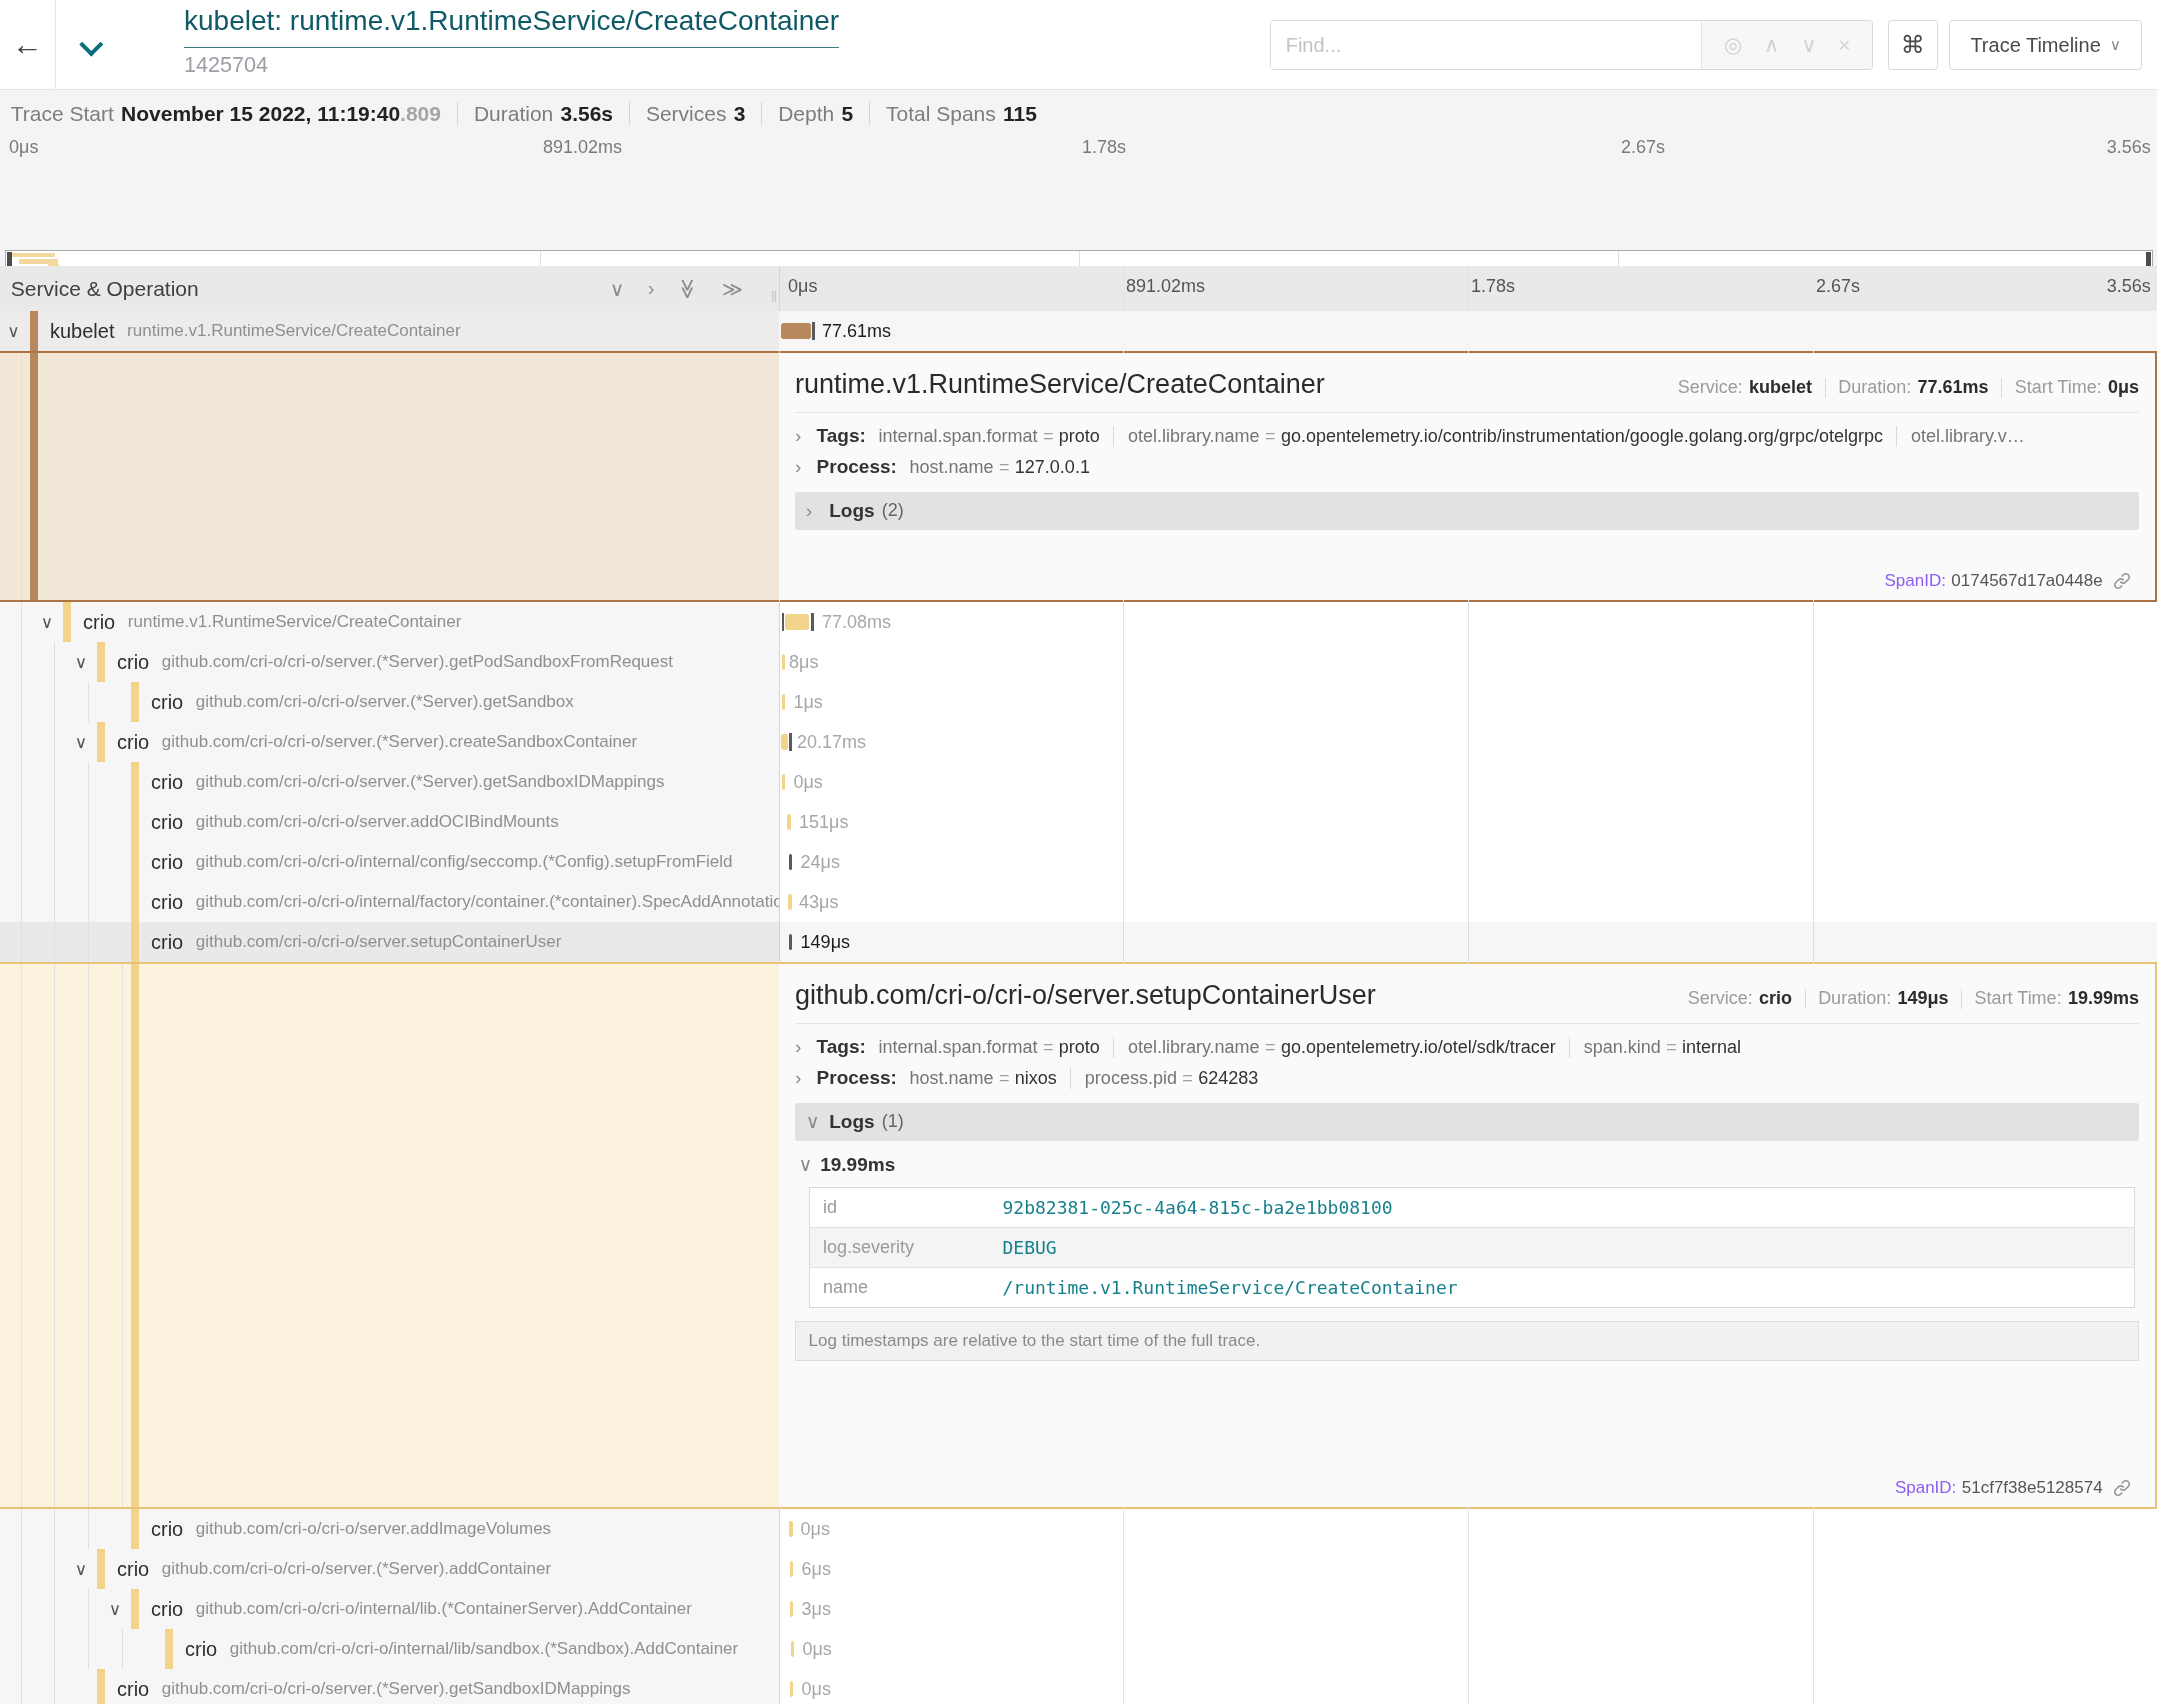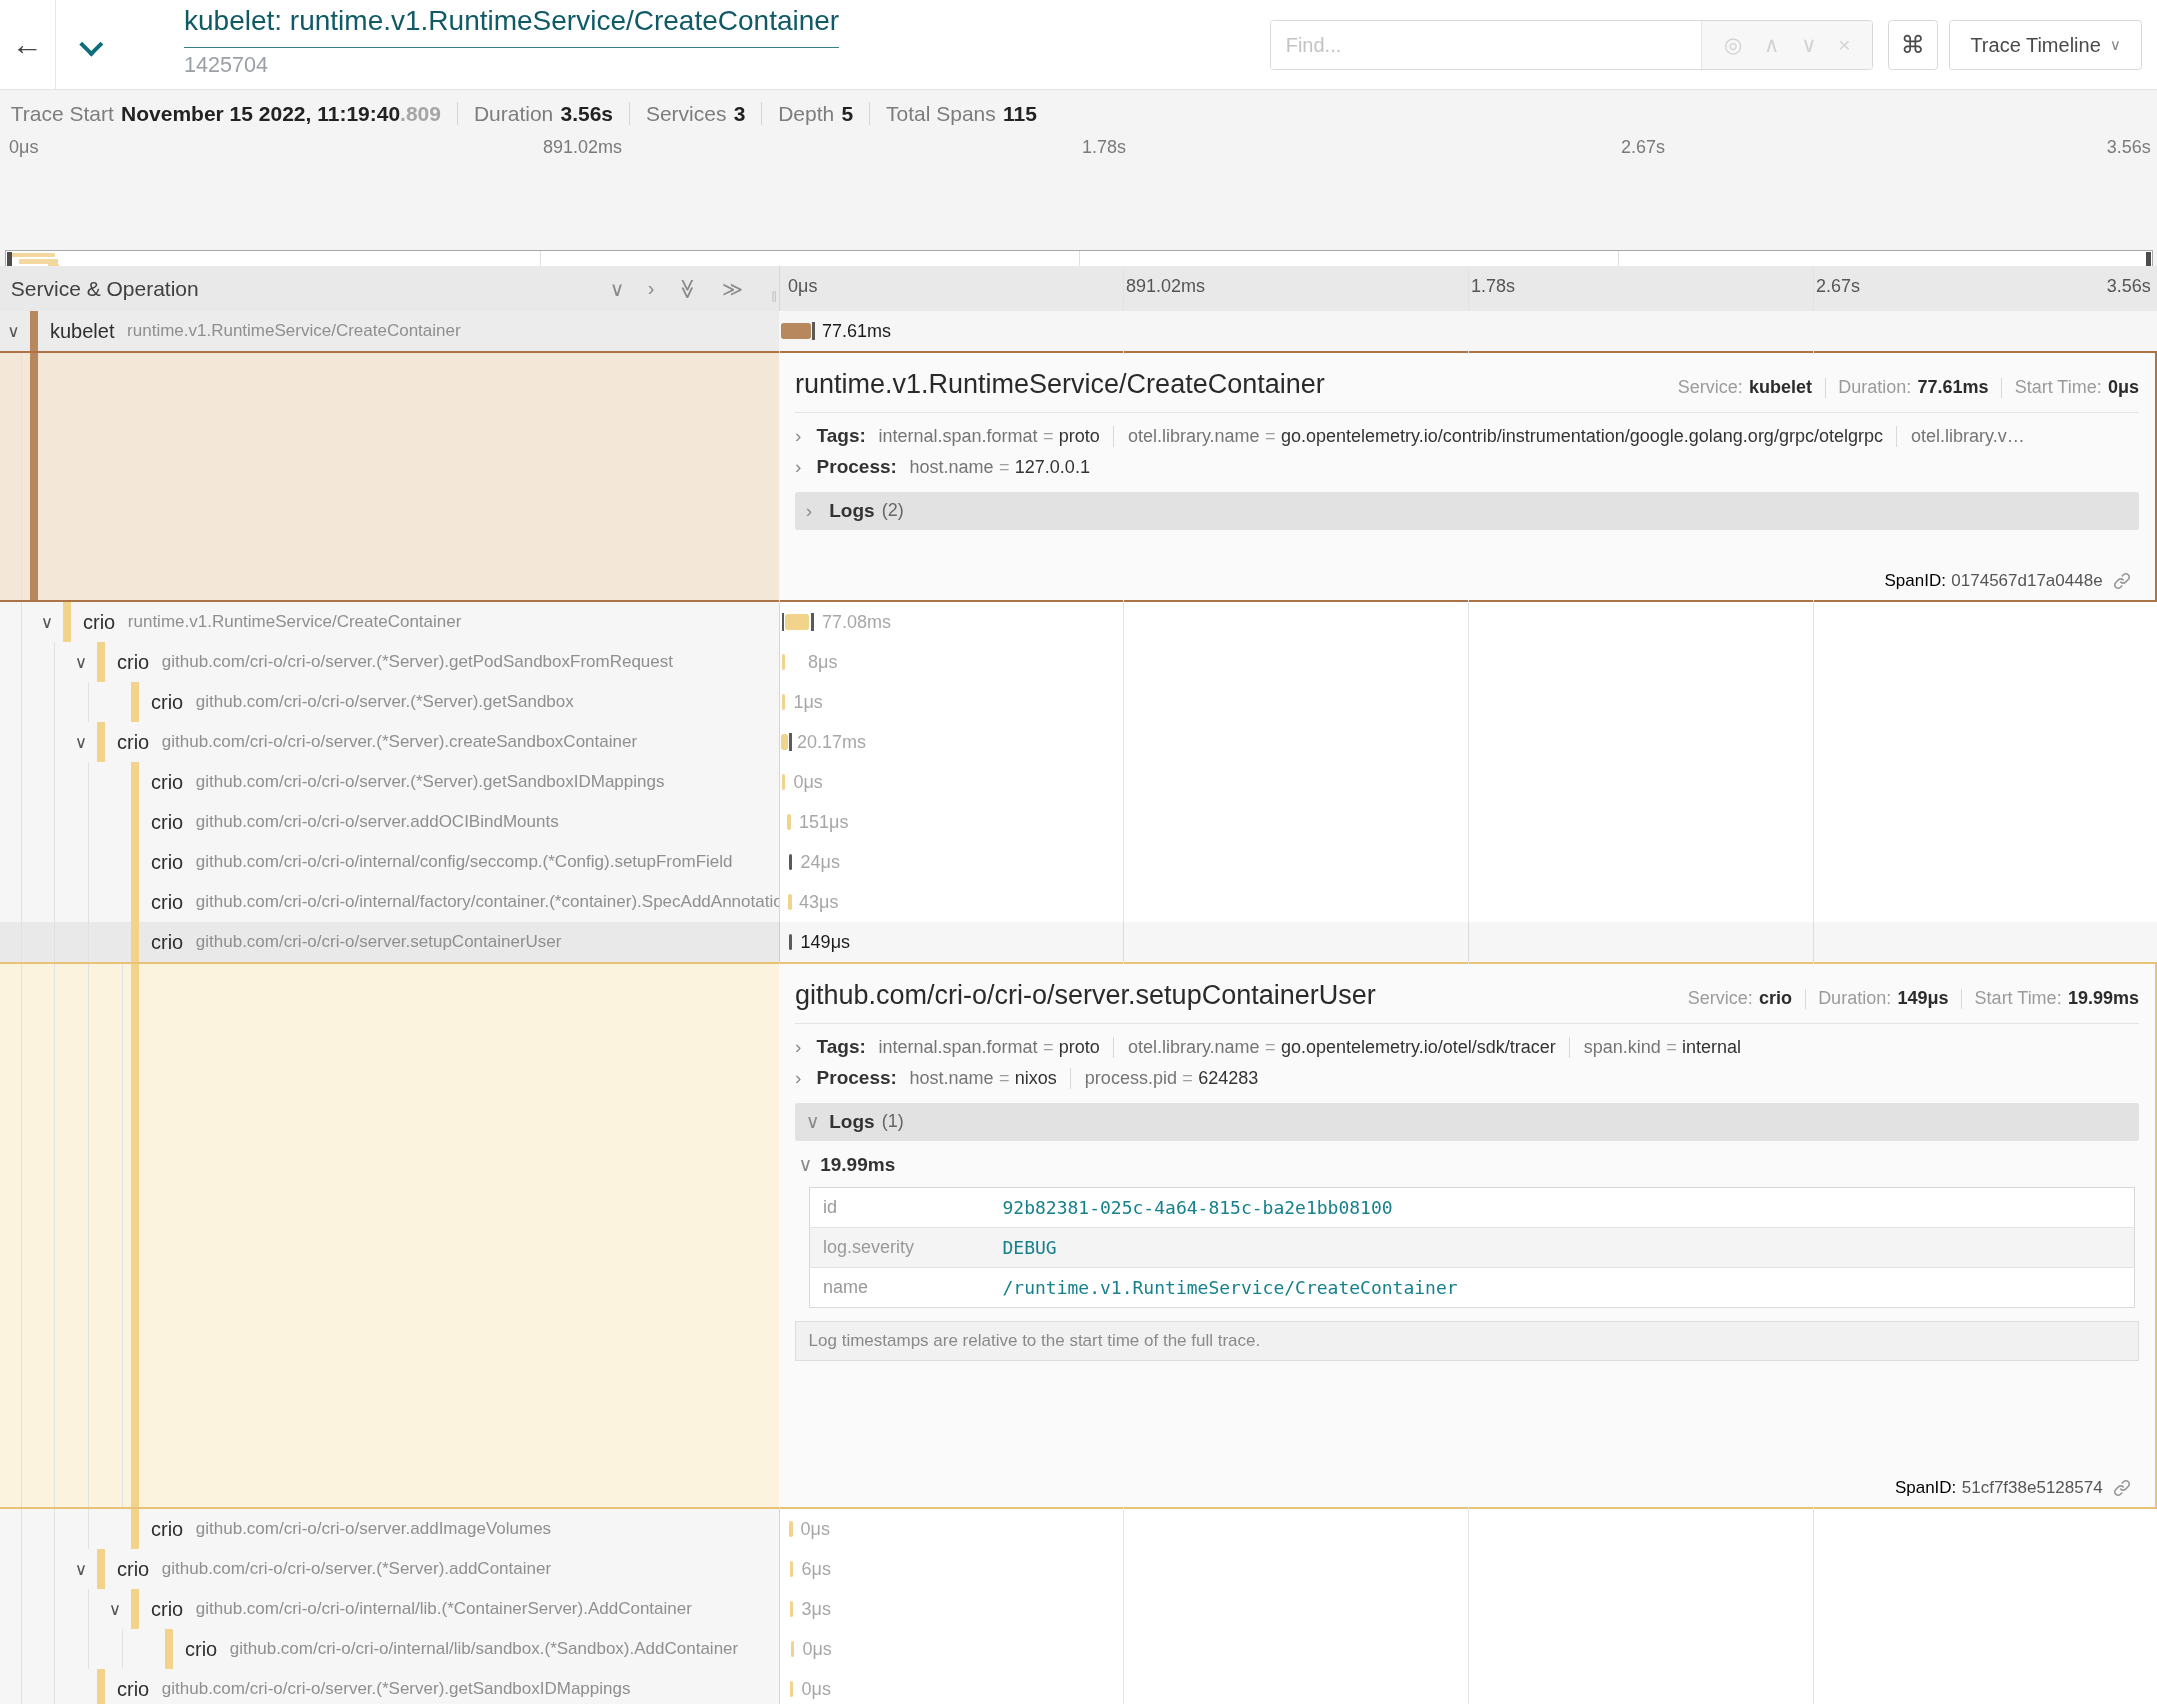--- a/index.html
+++ b/index.html
@@ -105,21 +105,21 @@
   .log-entry-head { display:flex; align-items:center; margin:12.6px 0 0 3.6px; font-size:19px; font-weight:bold; color:#333; cursor:pointer; }
   .log-entry-head .acc-caret { font-weight:normal; }
   .kv-table { margin:10.8px 0 0 14.4px; width:calc(100% - 18px); border:0.9px solid #d8d8d8; border-collapse:collapse; background:#fff; }
   .kv-table tr:nth-child(even) { background:#f4f4f4; }
   .kv-table tr + tr { border-top:0.9px solid #e2e2e2; }
   .kv-table td { height:40px; font-size:18px; padding:0 12.6px; }
   .kv-table td.k { width:180px; color:#9a9a9a; }
   .kv-table td.v { font-family:"DejaVu Sans Mono", monospace; color:#16818d; }
   .log-note { margin-top:12.6px; height:40px; background:#f1f1f1; border:0.9px solid #ddd; display:flex; align-items:center; padding-left:12.6px; font-size:17px; color:#8a8a8a; }
   .spanid-row { position:absolute; right:23.4px; bottom:9px; display:flex; align-items:center; font-size:17px; }
-  .spanid-label { color:#000000; margin-right:5.4px; }
+  .spanid-label { color:#8b5cf6; margin-right:5.4px; }
   .spanid-value { color:#555; }
   .link-icon { margin-left:9px; cursor:pointer; display:inline-flex; }
 </style>
 </head>
 <body>
 
 <div class="app-header">
   <div class="back-btn">
       <span>←</span>
     </div>
@@ -323,21 +323,21 @@
           <span class="guide" style="left: 54px;"></span>
           <span class="tree-chevron" style="left: 71px;">∨</span>
           <span class="svc-bar" style="left: 97px; background: rgb(242, 211, 139);"></span>
           <div class="row-label" style="left: 117px;">
             <span class="svc-name">crio</span>
             <span class="op-name">github.com/cri-o/cri-o/server.(*Server).getPodSandboxFromRequest</span>
           </div>
         </div>
         <div class="row-right">
           <span class="tl-bar" style="left: 2.7px; width: 3.6px; background: rgb(242, 211, 139); border-radius: 1.8px;"></span>
-          <span class="dur" style="left: 29px;">8μs</span>
+          <span class="dur" style="left: 10px;">8μs</span>
         </div>
       </div>
       <div class="row">
         <div class="row-left">
           <span class="guide" style="left: 21px;"></span>
           <span class="guide" style="left: 54px;"></span>
           <span class="guide" style="left: 88px;"></span>
           <span class="svc-bar" style="left: 131px; background: rgb(242, 211, 139);"></span>
           <div class="row-label" style="left: 151px;">
             <span class="svc-name">crio</span>

